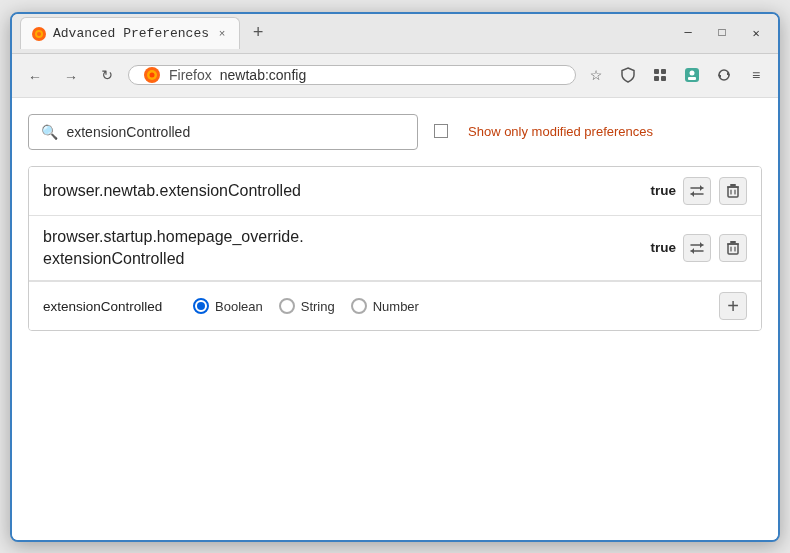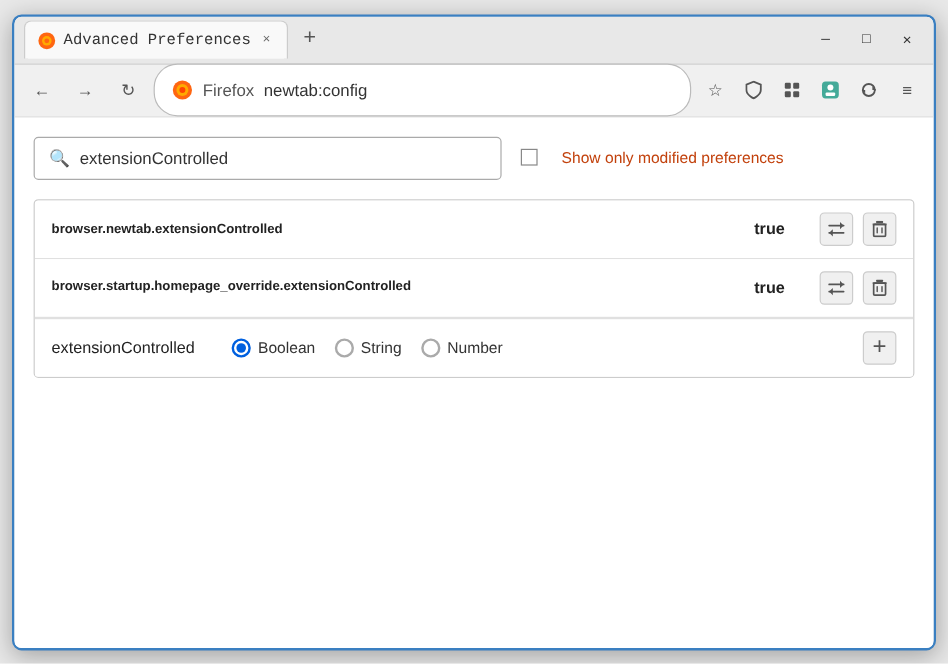--- a/index.html
+++ b/index.html
@@ -127,21 +127,21 @@
     }
 
     .address-bar {
       flex: 1;
       display: flex;
       align-items: center;
       background: white;
       border: 1px solid #bbb;
       border-radius: 20px;
       padding: 4px 14px;
-      height: 44px;
+      height: 20px;
       gap: 8px;
     }
 
     .address-text {
       font-size: 14px;
       color: #333;
     }
 
     .address-brand {
       font-size: 14px;
@@ -250,31 +250,31 @@
       border-bottom: 1px solid #e0e0e0;
       background: white;
       min-height: 46px;
     }
 
     .pref-row:last-child {
       border-bottom: none;
     }
 
     .pref-name {
-      font-size: 11px;
-      font-weight: 700;
+      font-size: 16px;
+      font-weight: 400;
       color: #222;
       flex: 1;
     }
 
     .pref-value {
       font-size: 13.5px;
       font-weight: 700;
       color: #222;
-      margin-right: 29px;
+      margin-right: 7px;
     }
 
     .pref-actions {
       display: flex;
       align-items: center;
       gap: 8px;
     }
 
     .action-btn {
       width: 28px;
@@ -477,21 +477,21 @@
               <line x1="0" y1="3" x2="12" y2="3" stroke="#555" stroke-width="1.5"></line>
               <line x1="4" y1="1" x2="8" y2="1" stroke="#555" stroke-width="2" stroke-linecap="round"></line>
               <line x1="4" y1="6" x2="4" y2="10" stroke="#555" stroke-width="1.2" stroke-linecap="round"></line>
               <line x1="8" y1="6" x2="8" y2="10" stroke="#555" stroke-width="1.2" stroke-linecap="round"></line>
             </svg>
           </div>
         </div>
       </div>
 
       <div class="pref-row">
-        <span class="pref-name" style="display:flex;flex-direction:row;line-height:1.4;">
+        <span class="pref-name" style="display:flex;flex-direction:column;line-height:1.4;">
           <span>browser.startup.homepage_override.</span>
           <span>extensionControlled</span>
         </span>
         <span class="pref-value">true</span>
         <div class="pref-actions">
           <div class="action-btn" title="Toggle">
             <svg width="16" height="14" viewBox="0 0 16 14">
               <path d="M2 4 L14 4" stroke="#555" stroke-width="1.5" stroke-linecap="round"></path>
               <polygon points="11,1 14,4 11,7" fill="#555"></polygon>
               <path d="M14 10 L2 10" stroke="#555" stroke-width="1.5" stroke-linecap="round"></path>

